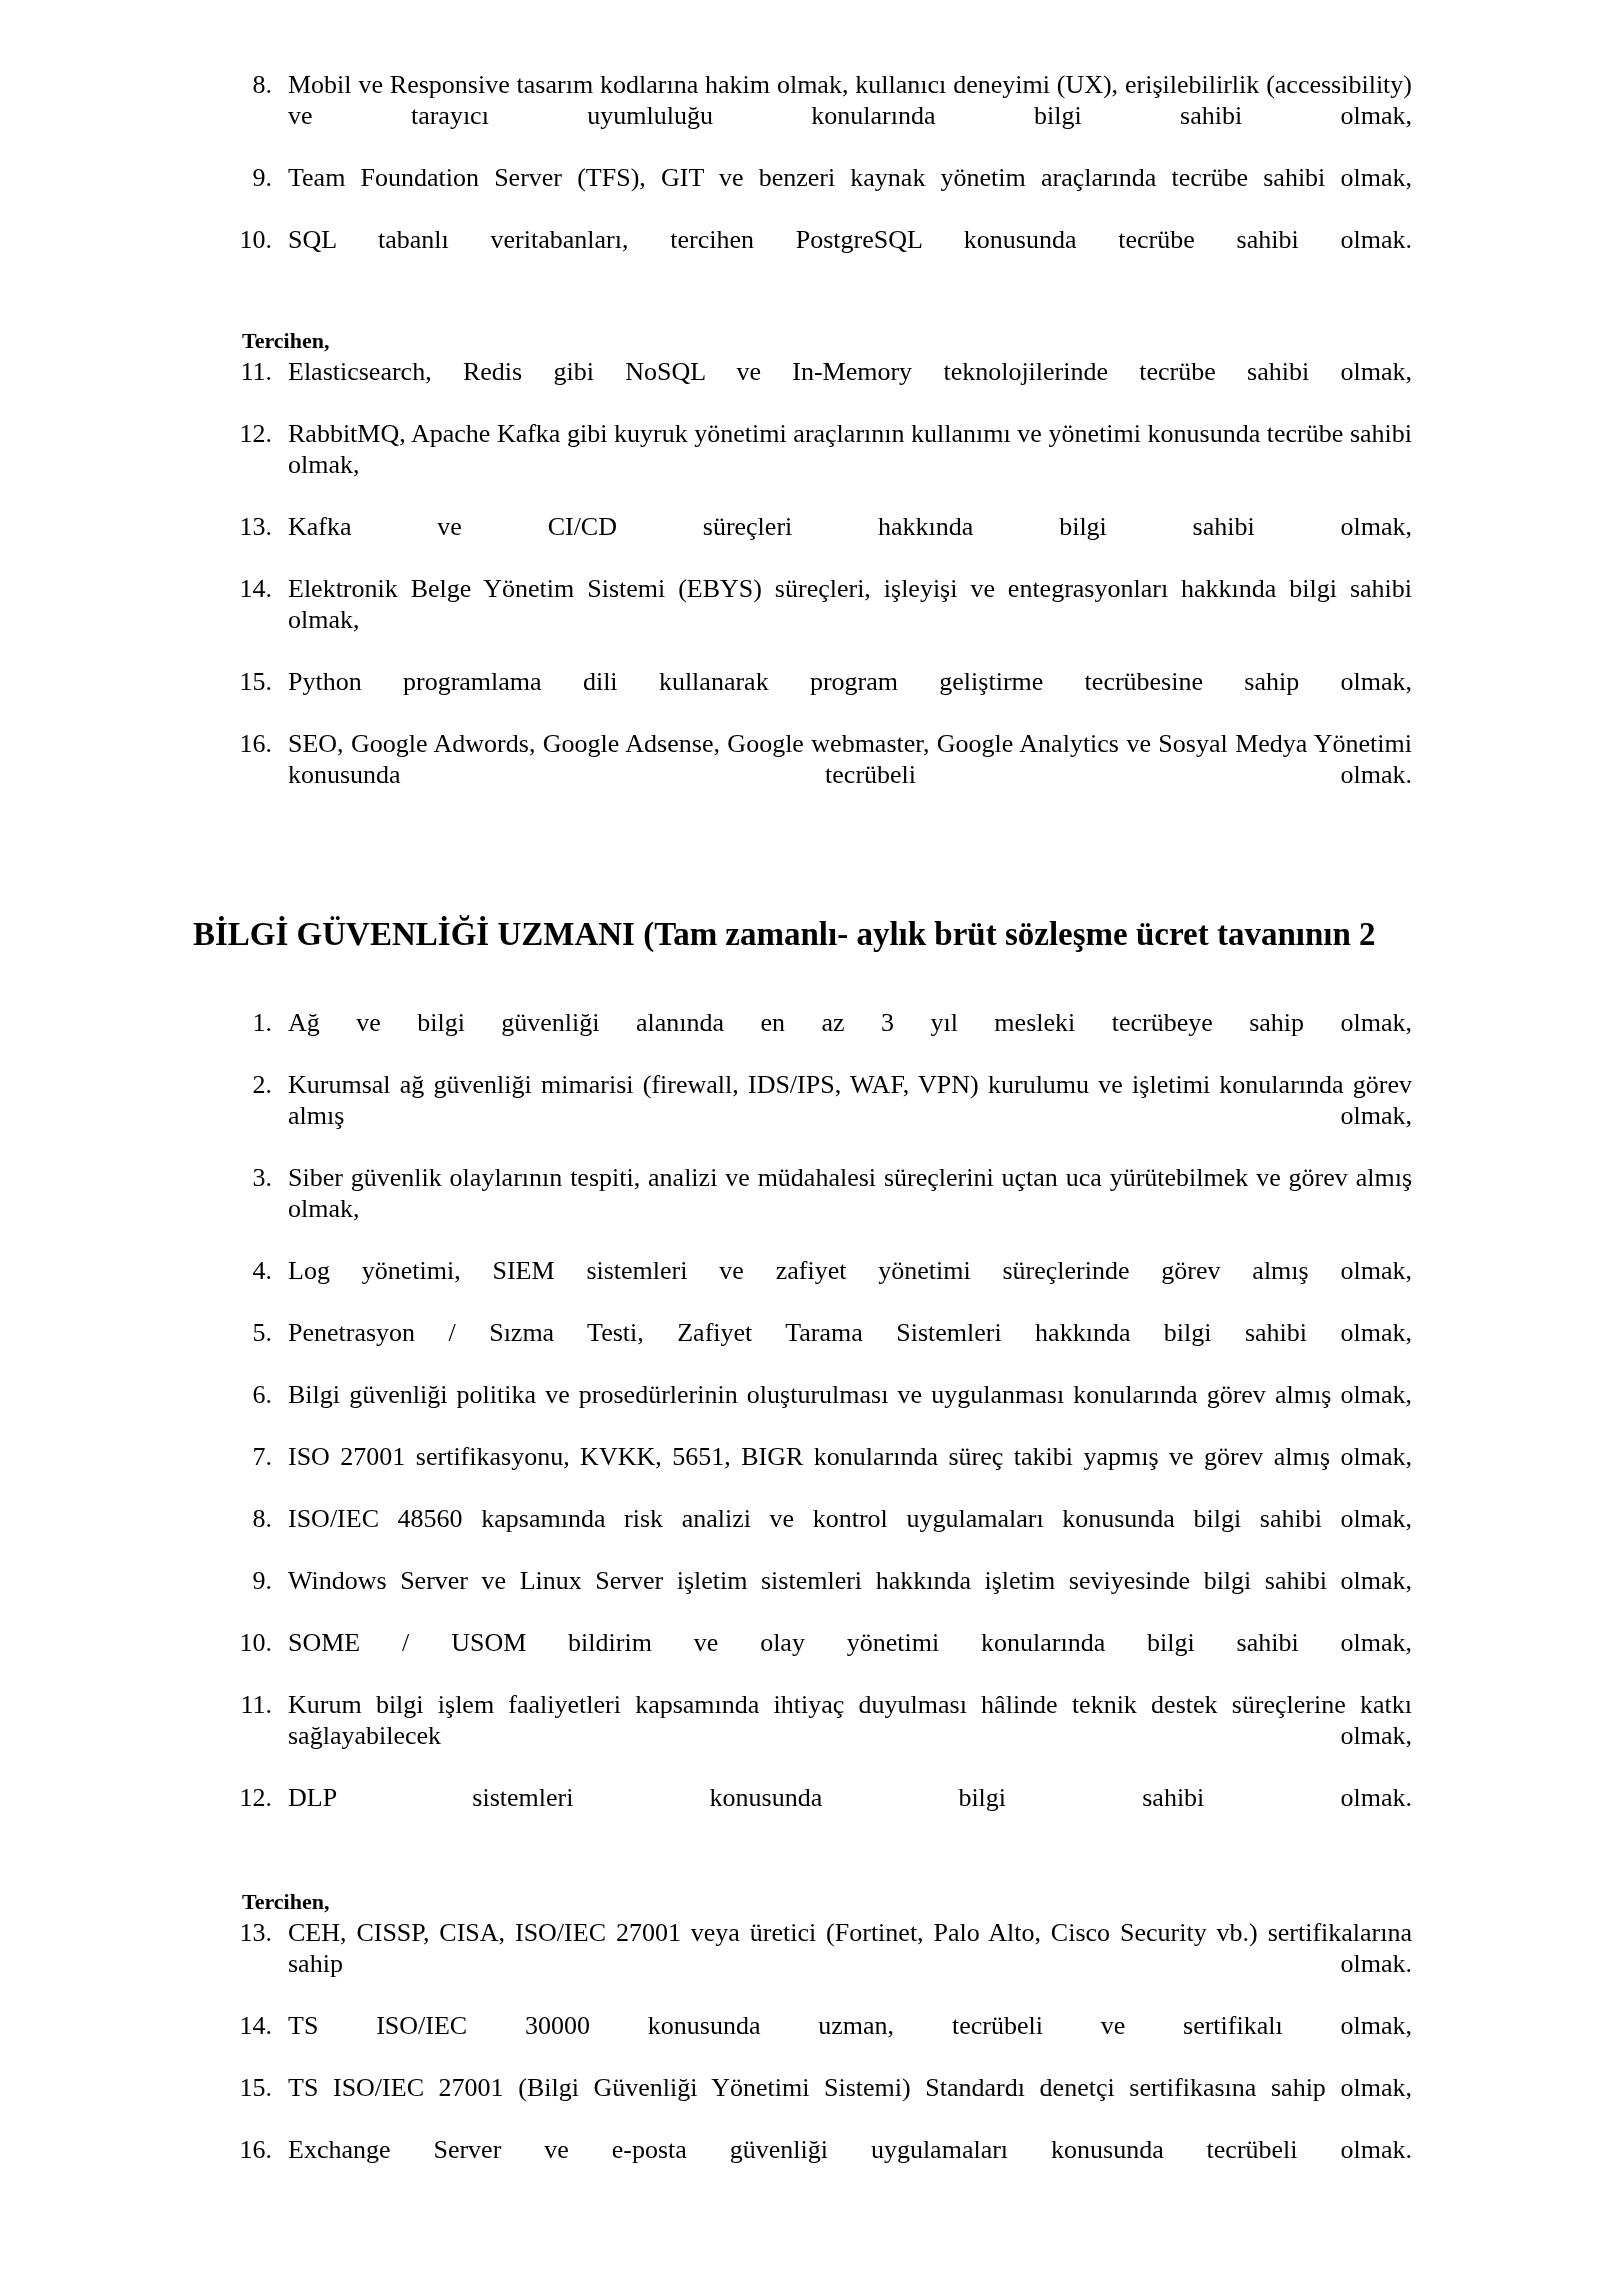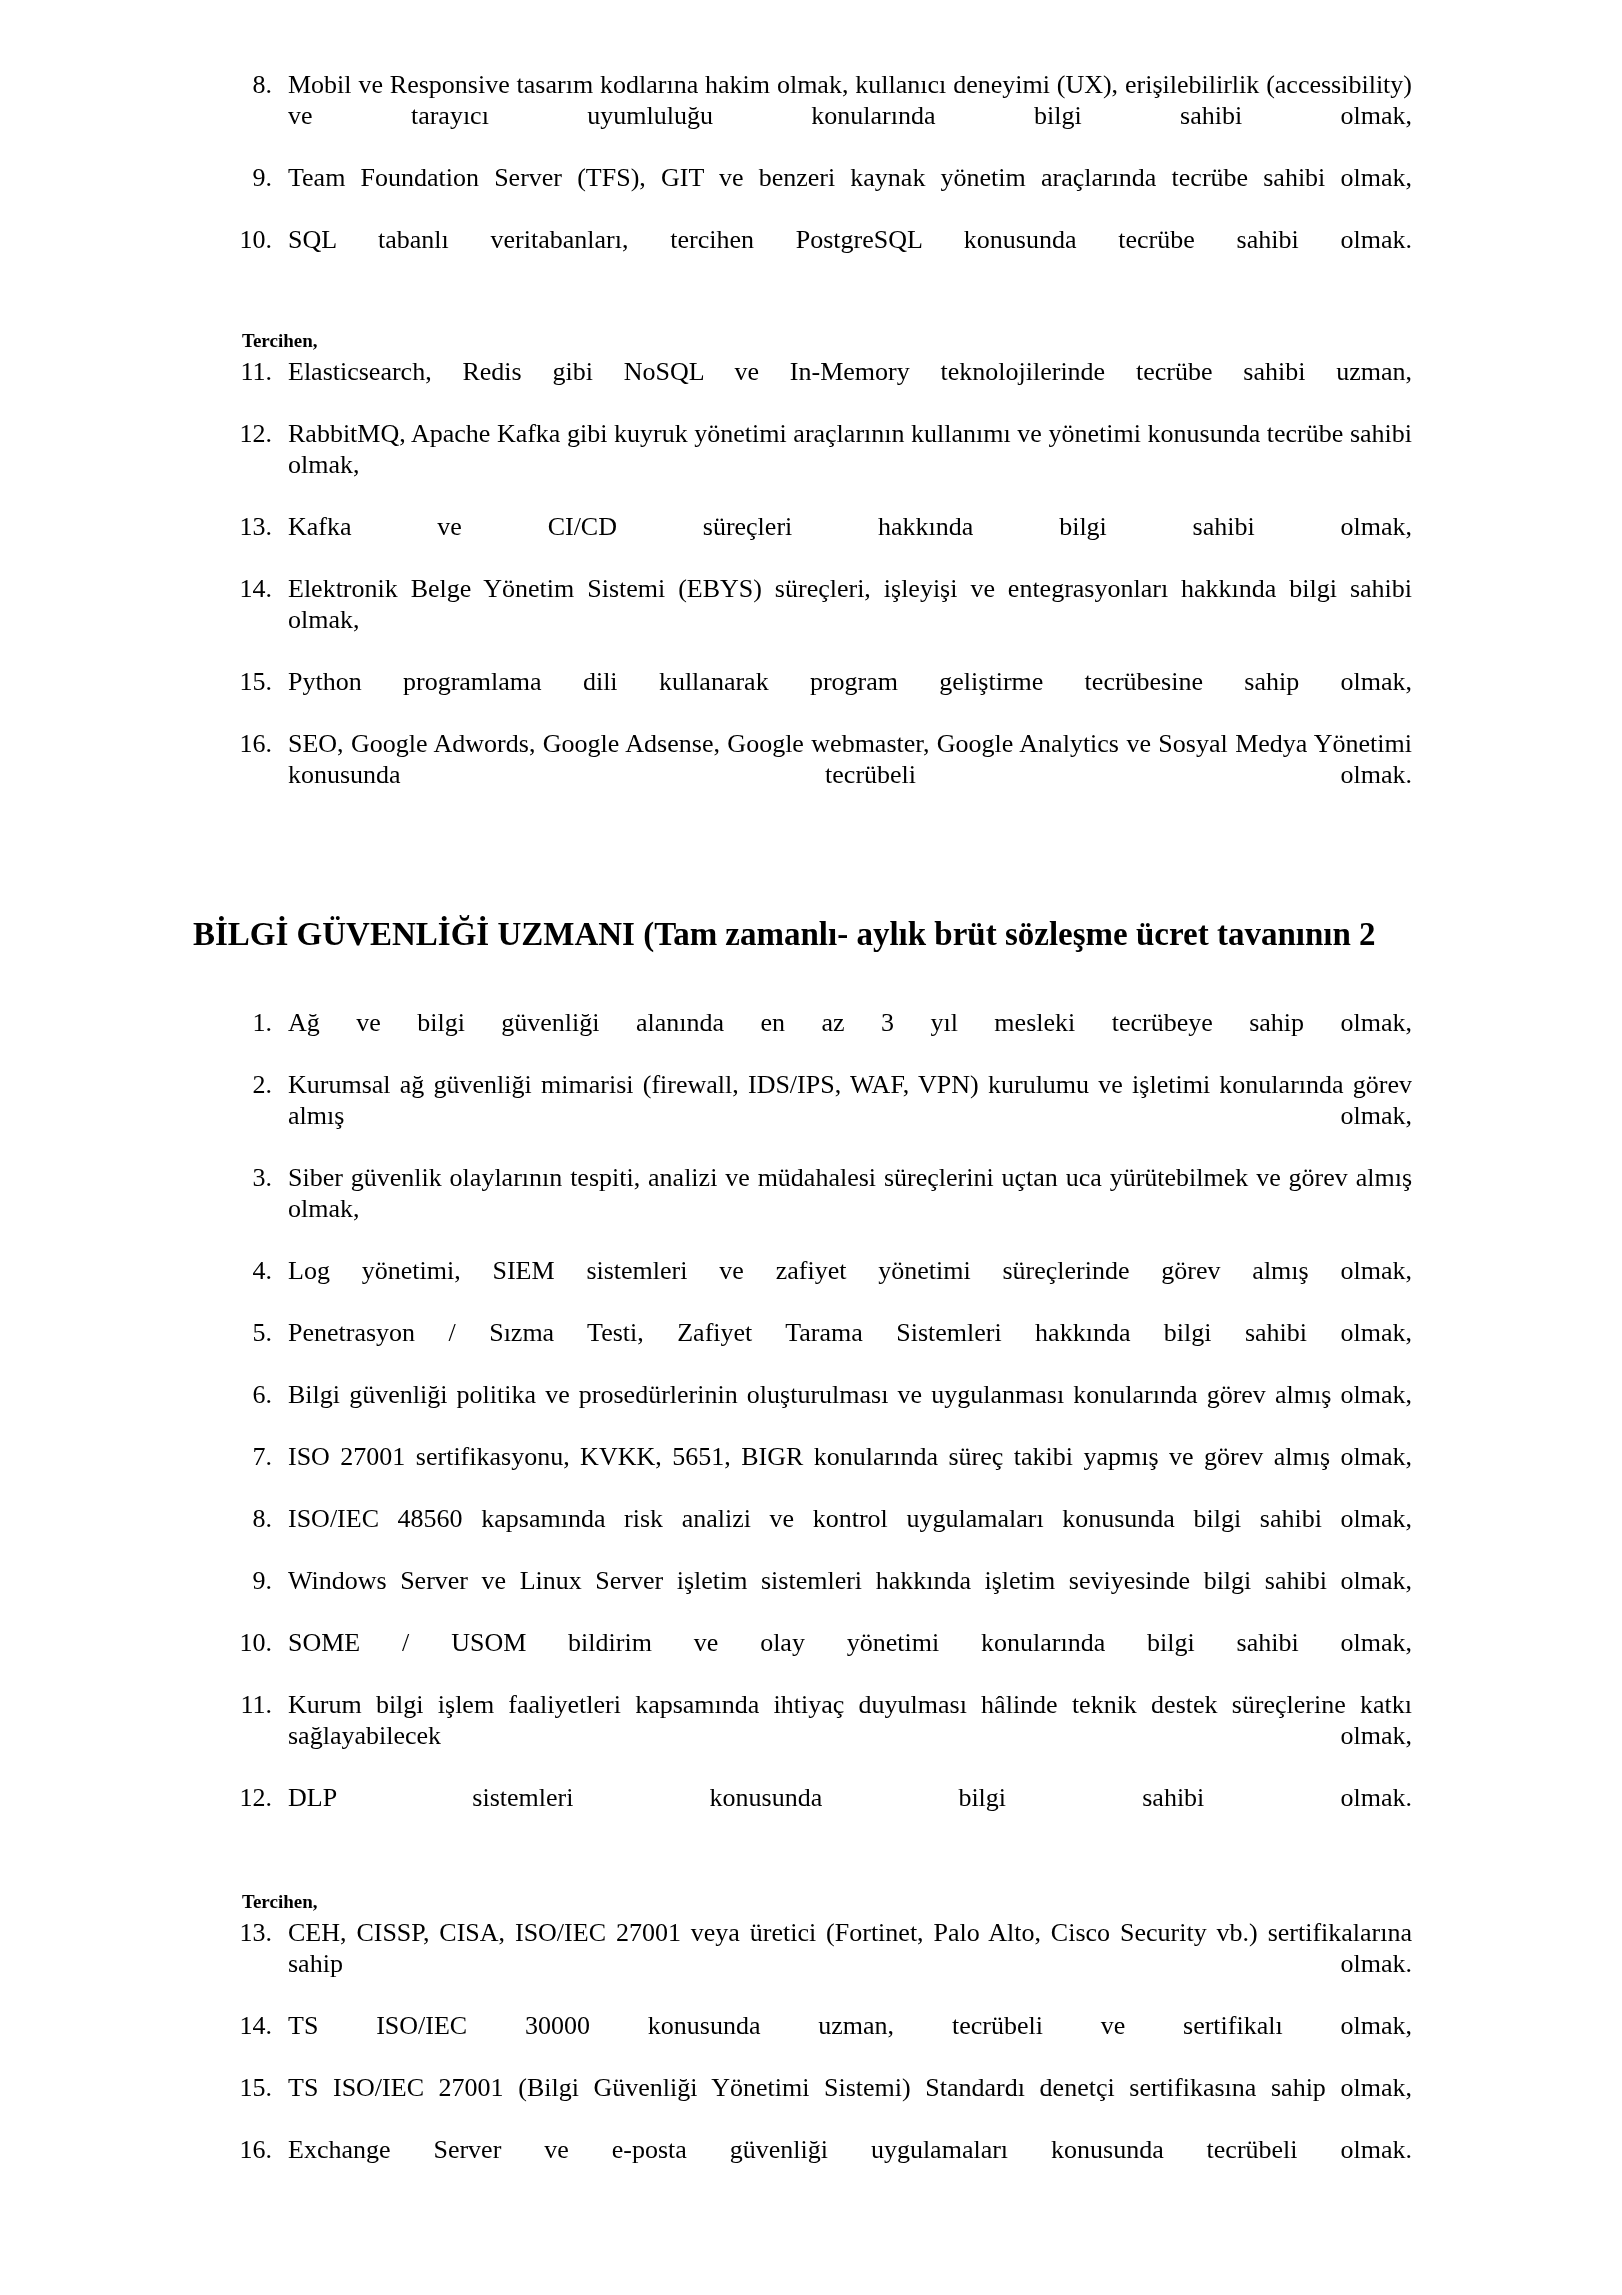--- a/index.html
+++ b/index.html
@@ -57,21 +57,21 @@
   ol.req-list > li > .txt::after {
     content: "";
     display: inline-block;
     width: 100%;
   }
 
   
   li.gap-before { margin-top: 18.3px; }
 
   .tercihen {
-    font-size: 19px;
+    font-size: 22px;
     line-height: 31px;
     font-weight: bold;
     padding-left: 49px;
     margin: 0;
   }
 
   .section-heading {
     font-size: 33px;
     line-height: 35px;
     font-weight: bold;
@@ -110,21 +110,21 @@
       </li>
     </ol>
 
     <div class="spacer-md"></div>
 
     <p class="tercihen">Tercihen,</p>
 
     <ol class="req-list">
       <li>
         <span class="num">11.</span>
-        <span class="txt">Elasticsearch, Redis gibi NoSQL ve In-Memory teknolojilerinde tecrübe sahibi uzman,</span>
+        <span class="txt">Elasticsearch, Redis gibi NoSQL ve In-Memory teknolojilerinde tecrübe sahibi olmak,</span>
       </li>
       <li>
         <span class="num">12.</span>
         <span class="txt">RabbitMQ, Apache Kafka gibi kuyruk yönetimi araçlarının kullanımı ve yönetimi konusunda tecrübe sahibi olmak,</span>
       </li>
       <li class="gap-before">
         <span class="num">13.</span>
         <span class="txt">Kafka ve CI/CD süreçleri hakkında bilgi sahibi olmak,</span>
       </li>
       <li class="gap-before">

